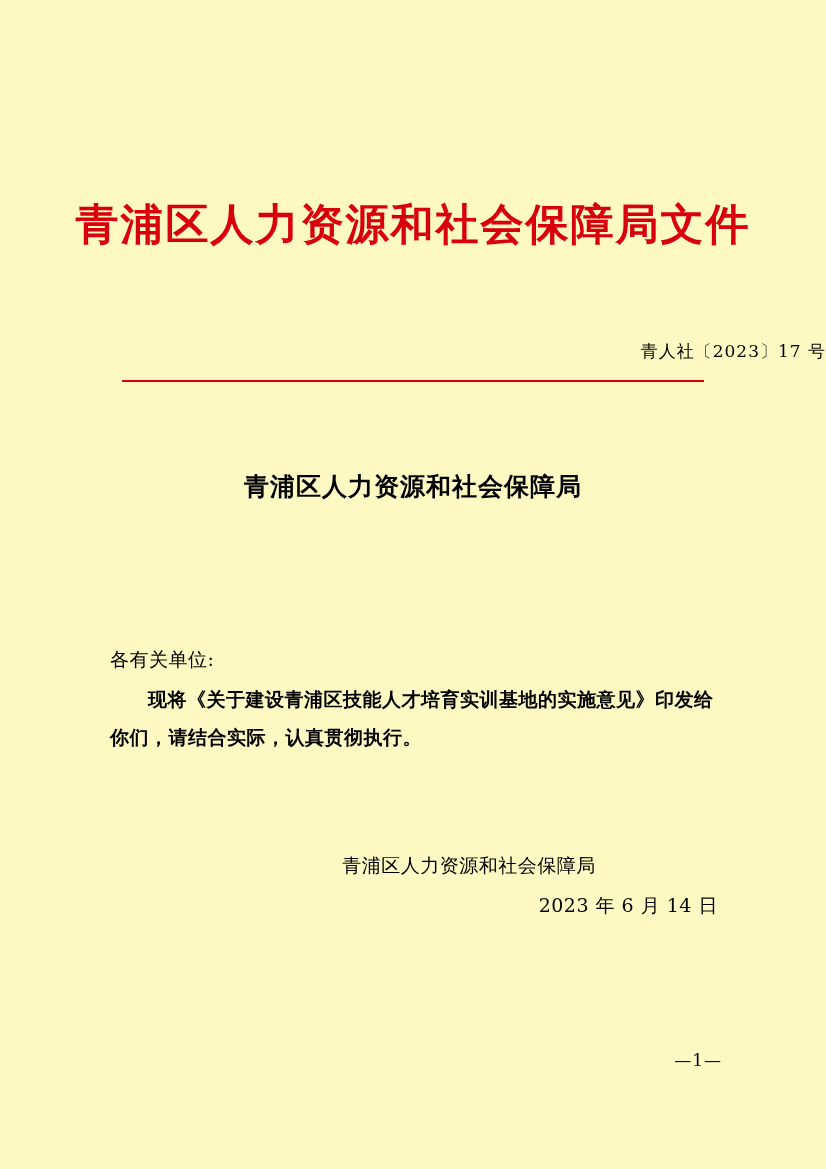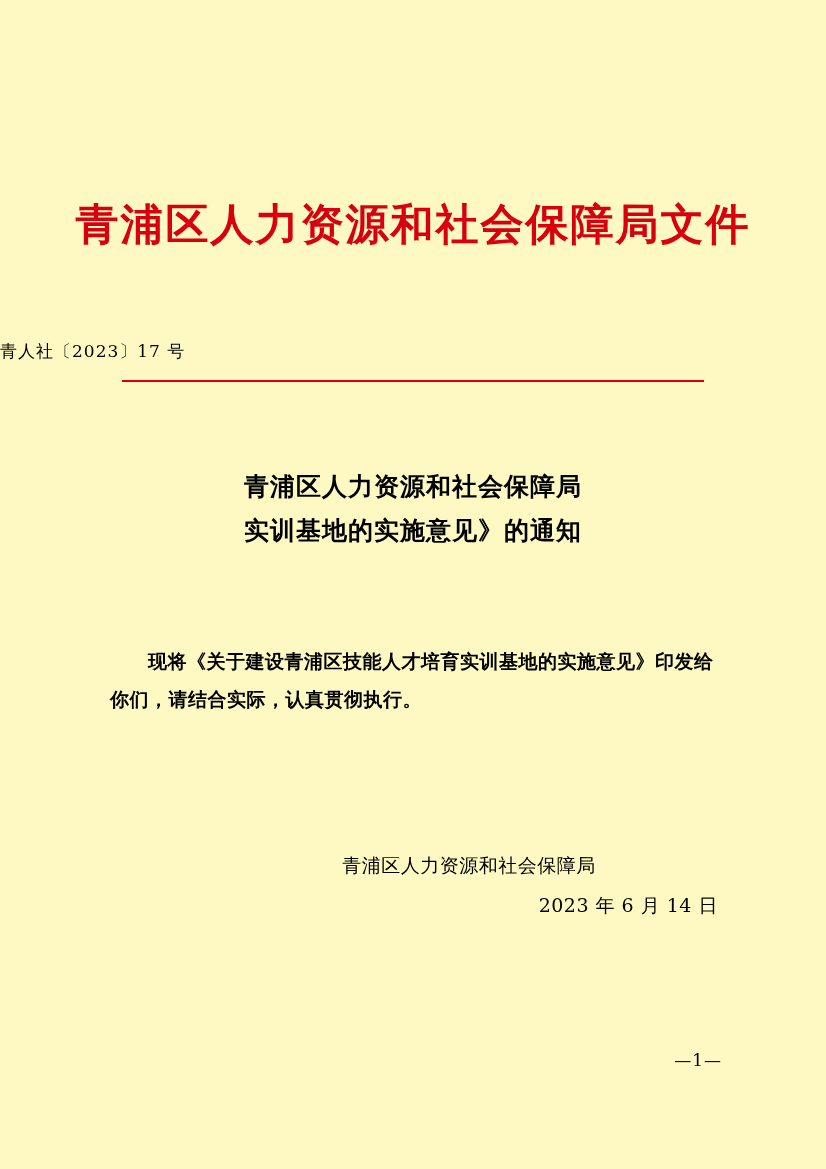--- a/index.html
+++ b/index.html
@@ -35,21 +35,21 @@
     letter-spacing: 2px;
     white-space: nowrap;
   }
 
   
   .doc-number {
     position: absolute;
     top: 340px;
     left: 0;
     width: 100%;
-    text-align: left;
+    text-align: right;
     font-size: 17px;
     letter-spacing: 1px;
     font-family: "DejaVu Serif", "Liberation Serif", serif;
   }
 
   
   .red-rule {
     position: absolute;
     top: 380px;
     left: 122px;
@@ -131,24 +131,24 @@
 <div class="page">
 
   <div class="masthead">青浦区人力资源和社会保障局文件</div>
 
   <div class="doc-number">青人社〔2023〕17 号</div>
 
   <div class="red-rule"></div>
 
   <div class="title-block">
     <span class="title-line">青浦区人力资源和社会保障局</span>
-    <span class="title-line">实训基地的实施意见》的通知</span>
   </div>
 
   <div class="body-block">
+    <span class="salutation">各有关单位:</span>
     <span class="para">现将《关于建设青浦区技能人才培育实训基地的实施意见》印发给你们，请结合实际，认真贯彻执行。</span>
   </div>
 
   <div class="signature">
     <span class="sig-org">青浦区人力资源和社会保障局</span>
     <span class="sig-date">2023 年 6 月 14 日</span>
   </div>
 
   <div class="page-number">—1—</div>
 

